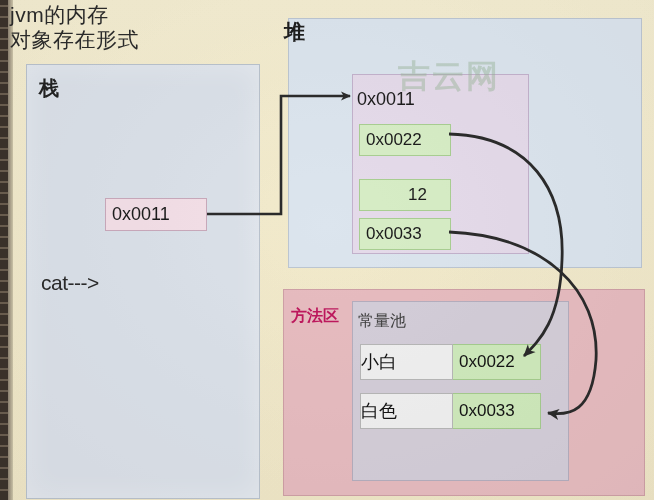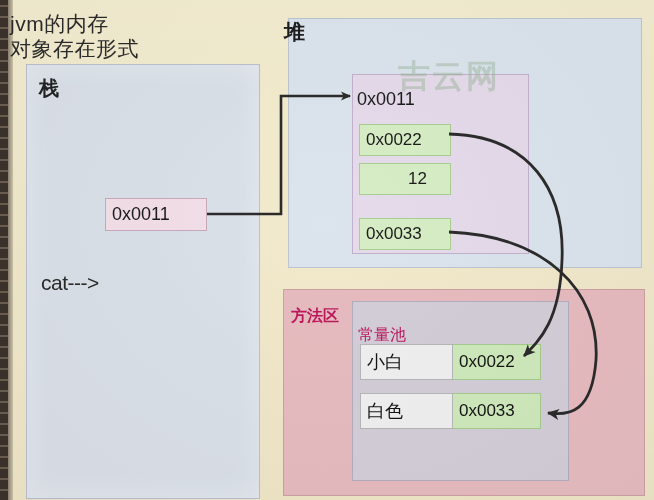--- a/index.html
+++ b/index.html
@@ -46,21 +46,21 @@
   .left-strip-inner {
     position: absolute;
     left: 8px; top: 0;
     width: 5px; height: 500px;
     background: linear-gradient(90deg, #8d8272, #cfc7ab);
   }
 
   
   .title {
     position: absolute;
-    left: 10px; top: 11px;
+    left: 10px; top: 2px;
     width: 270px;
     font-size: 21px;
     line-height: 25px;
     color: #2b2b2b;
     letter-spacing: 0.5px;
     white-space: pre-line;
   }
 
   
   .stack-box {
@@ -135,21 +135,21 @@
     background: #d7edc6;
     border: 1px solid #a9cf92;
     display: flex;
     align-items: center;
     padding-left: 6px;
     box-sizing: border-box;
     font-size: 17px;
     color: #1c1c1c;
   }
   .heap-field.f0 { top: 49px; }
-  .heap-field.f1 { top: 88px; padding-left: 48px; }
+  .heap-field.f1 { top: 104px; padding-left: 48px; }
   .heap-field.f2 { top: 143px; }
 
   .watermark-heap {
     position: absolute;
     left: 398px; top: 55px;
     font-size: 32px;
     font-weight: bold;
     color: rgba(150,180,150,0.45);
     letter-spacing: 2px;
     z-index: 5;
@@ -173,39 +173,38 @@
   }
   .pool-box {
     position: absolute;
     left: 352px; top: 301px;
     width: 215px; height: 178px;
     background: #d4ced9;
     border: 1px solid #b5aebe;
   }
   .pool-title {
     position: absolute;
-    left: 5px; top: 23px;
+    left: 5px; top: 9px;
     font-size: 16px;
-    color: #be185d;
+    color: #404040;
   }
   .pool-row {
     position: absolute;
     left: 7px;
     display: flex;
     height: 36px;
   }
   .pool-row.r0 { top: 42px; }
   .pool-row.r1 { top: 91px; }
   .pool-key {
     width: 93px;
     background: #f0f0f0;
     border: 1px solid #b7b7b7;
     display: flex;
     align-items: center;
-    padding-left: 6px;
     box-sizing: border-box;
     font-size: 18px;
     color: #141414;
   }
   .pool-val {
     width: 88px;
     background: #cfeabc;
     border: 1px solid #a5cc8e;
     border-left: none;
     display: flex;

